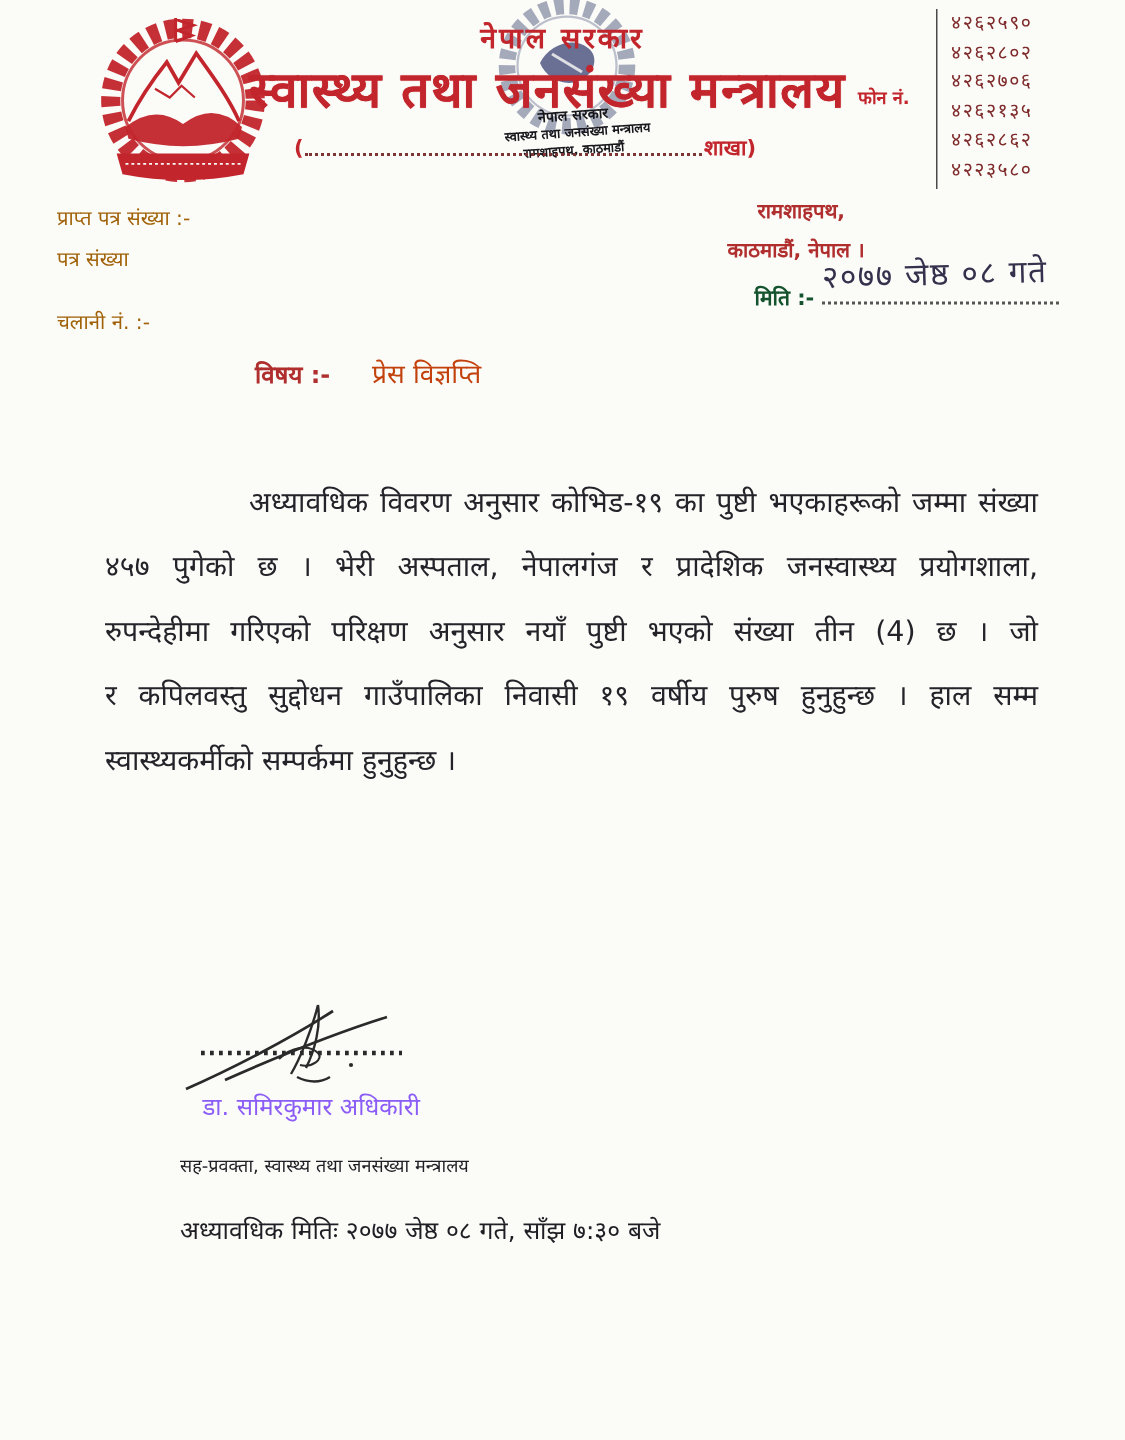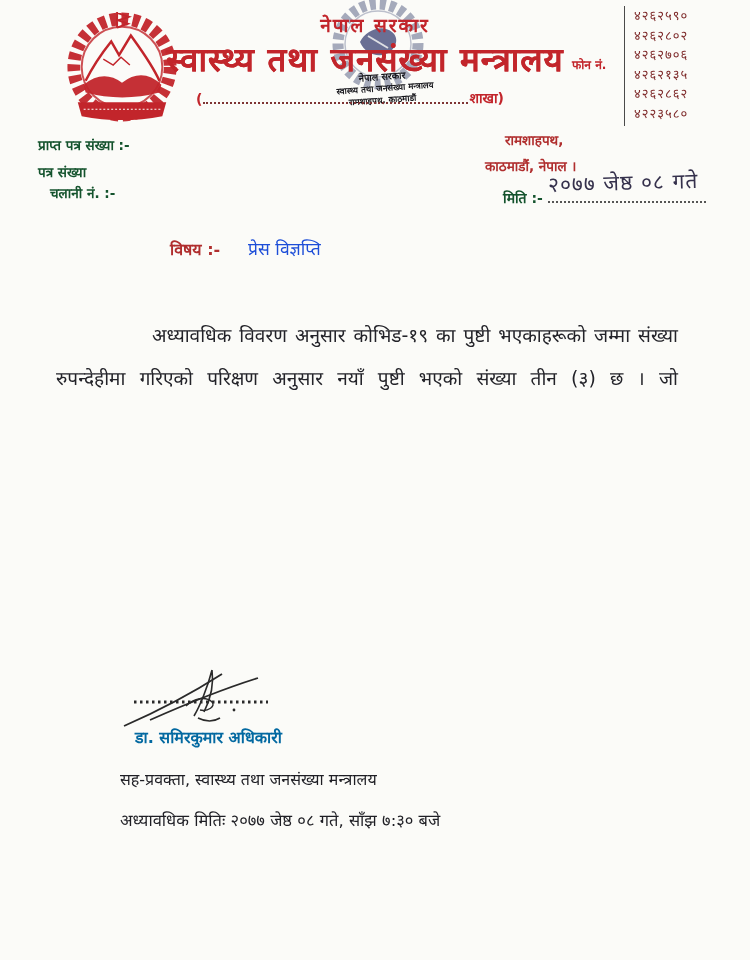--- a/index.html
+++ b/index.html
@@ -38,42 +38,42 @@
     top:56px;left:572px;color:#c2252b;font-size:12px;font-weight:bold;z-index:3;
   }
   .phone-divider{
     top:6px;left:624px;height:120px;border-left:1.5px solid #4a4a4a;z-index:3;
   }
   .phone-col{
     top:6px;left:634px;z-index:3;
     color:#7e2a2a;font-size:13px;font-weight:normal;line-height:19.5px;letter-spacing:1px;
   }
   
-  .meta-left{color:#14532d;font-size:13.5px;font-weight:bold;}
+  .meta-left{color:#a16207;font-size:13.5px;font-weight:normal;}
   .addr{color:#b02e2e;font-size:13.5px;font-weight:bold;text-align:left;}
   .date-label{color:#14532d;font-size:14px;font-weight:bold;}
   .date-value{
     font-size:21px;color:#35314c;font-weight:500;
     transform:rotate(-1.5deg);letter-spacing:1px;white-space:nowrap;
   }
   .date-dots{border-bottom:2.5px dotted #555;height:2px;}
   
   .subject-label{color:#b02e2e;font-size:16px;font-weight:bold;}
-  .subject-value{font-size:17.5px;color:#1d4ed8;}
+  .subject-value{font-size:17.5px;color:#c2410c;}
   
-  .body-text{left:56px;top:314px;width:622px;}
+  .body-text{left:70px;top:314px;width:622px;}
   .body-line{
     font-size:19px;line-height:43px;color:#232329;
     text-align:justify;text-align-last:justify;white-space:normal;
   }
   .body-line.first{padding-left:96px;}
   .body-line.last{text-align:left;text-align-last:left;}
   
-  .sig-name{font-size:16px;font-weight:700;color:#0369a1;}
-  .sig-title{font-size:16px;color:#1e1e24;}
+  .sig-name{font-size:16px;font-weight:400;color:#8b5cf6;}
+  .sig-title{font-size:12px;color:#1e1e24;}
   .sig-updated{font-size:16.5px;color:#1e1e24;}
 </style>
 </head>
 <body>
 
 <div class="abs" style="top:8px;left:58px;width:128px;height:116px;z-index:3;">
   <svg width="128" height="116" viewBox="0 0 130 118">
     <g fill="none" stroke="#c2252b">
 
       <circle cx="65" cy="60" r="49" stroke-width="13" stroke-dasharray="7 4.5" opacity="0.95"></circle>
@@ -121,35 +121,38 @@
   <div>४२६२५९०</div>
   <div>४२६२८०२</div>
   <div>४२६२७०६</div>
   <div>४२६२१३५</div>
   <div>४२६२८६२</div>
   <div>४२२३५८०</div>
 </div>
 
 <div class="abs meta-left" style="top:136px;left:38px;">प्राप्त पत्र संख्या :-</div>
 <div class="abs meta-left" style="top:163px;left:38px;">पत्र संख्या</div>
-<div class="abs meta-left" style="top:184px;left:38px;margin-left:12px;">चलानी नं. :-</div>
+<div class="abs meta-left" style="top:205px;left:38px;">चलानी नं. :-</div>
 
 <div class="abs addr" style="top:131px;left:505px;width:130px;">रामशाहपथ,</div>
 <div class="abs addr" style="top:157px;left:485px;width:160px;">काठमाडौं, नेपाल ।</div>
 
 <div class="abs date-label" style="top:188px;left:503px;">मिति :-</div>
 <div class="abs date-value" style="top:168px;left:548px;">२०७७ जेष्ठ ०८ गते</div>
 <div class="abs date-dots" style="top:199px;left:548px;width:158px;"></div>
 
 <div class="abs subject-label" style="top:238px;left:170px;">विषय :-</div>
 <div class="abs subject-value" style="top:236px;left:248px;">प्रेस विज्ञप्ति</div>
 
 <div class="abs body-text">
   <div class="body-line first">अध्यावधिक विवरण अनुसार कोभिड-१९ का पुष्टी भएकाहरूको जम्मा संख्या</div>
-  <div class="body-line">रुपन्देहीमा गरिएको परिक्षण अनुसार नयाँ पुष्टी भएको संख्या तीन (३) छ । जो</div>
+  <div class="body-line">४५७ पुगेको छ । भेरी अस्पताल, नेपालगंज र प्रादेशिक जनस्वास्थ्य प्रयोगशाला,</div>
+  <div class="body-line">रुपन्देहीमा गरिएको परिक्षण अनुसार नयाँ पुष्टी भएको संख्या तीन (4) छ । जो</div>
+  <div class="body-line">र कपिलवस्तु सुद्दोधन गाउँपालिका निवासी १९ वर्षीय पुरुष हुनुहुन्छ । हाल सम्म</div>
+  <div class="body-line last">स्वास्थ्यकर्मीको सम्पर्कमा हुनुहुन्छ ।</div>
 </div>
 
 <div class="abs" style="top:660px;left:116px;width:230px;height:72px;">
   <svg width="230" height="72" viewBox="0 0 230 72">
     <g fill="none" stroke="#2a2a2a">
 
       <line x1="18" y1="42" x2="152" y2="42" stroke-width="3" stroke-dasharray="2.5 3.5"></line>
 
       <path d="M8,66 C40,52 78,32 106,14" stroke-width="1.8"></path>
       <path d="M34,60 C70,44 110,28 142,18" stroke-width="1.8"></path>

